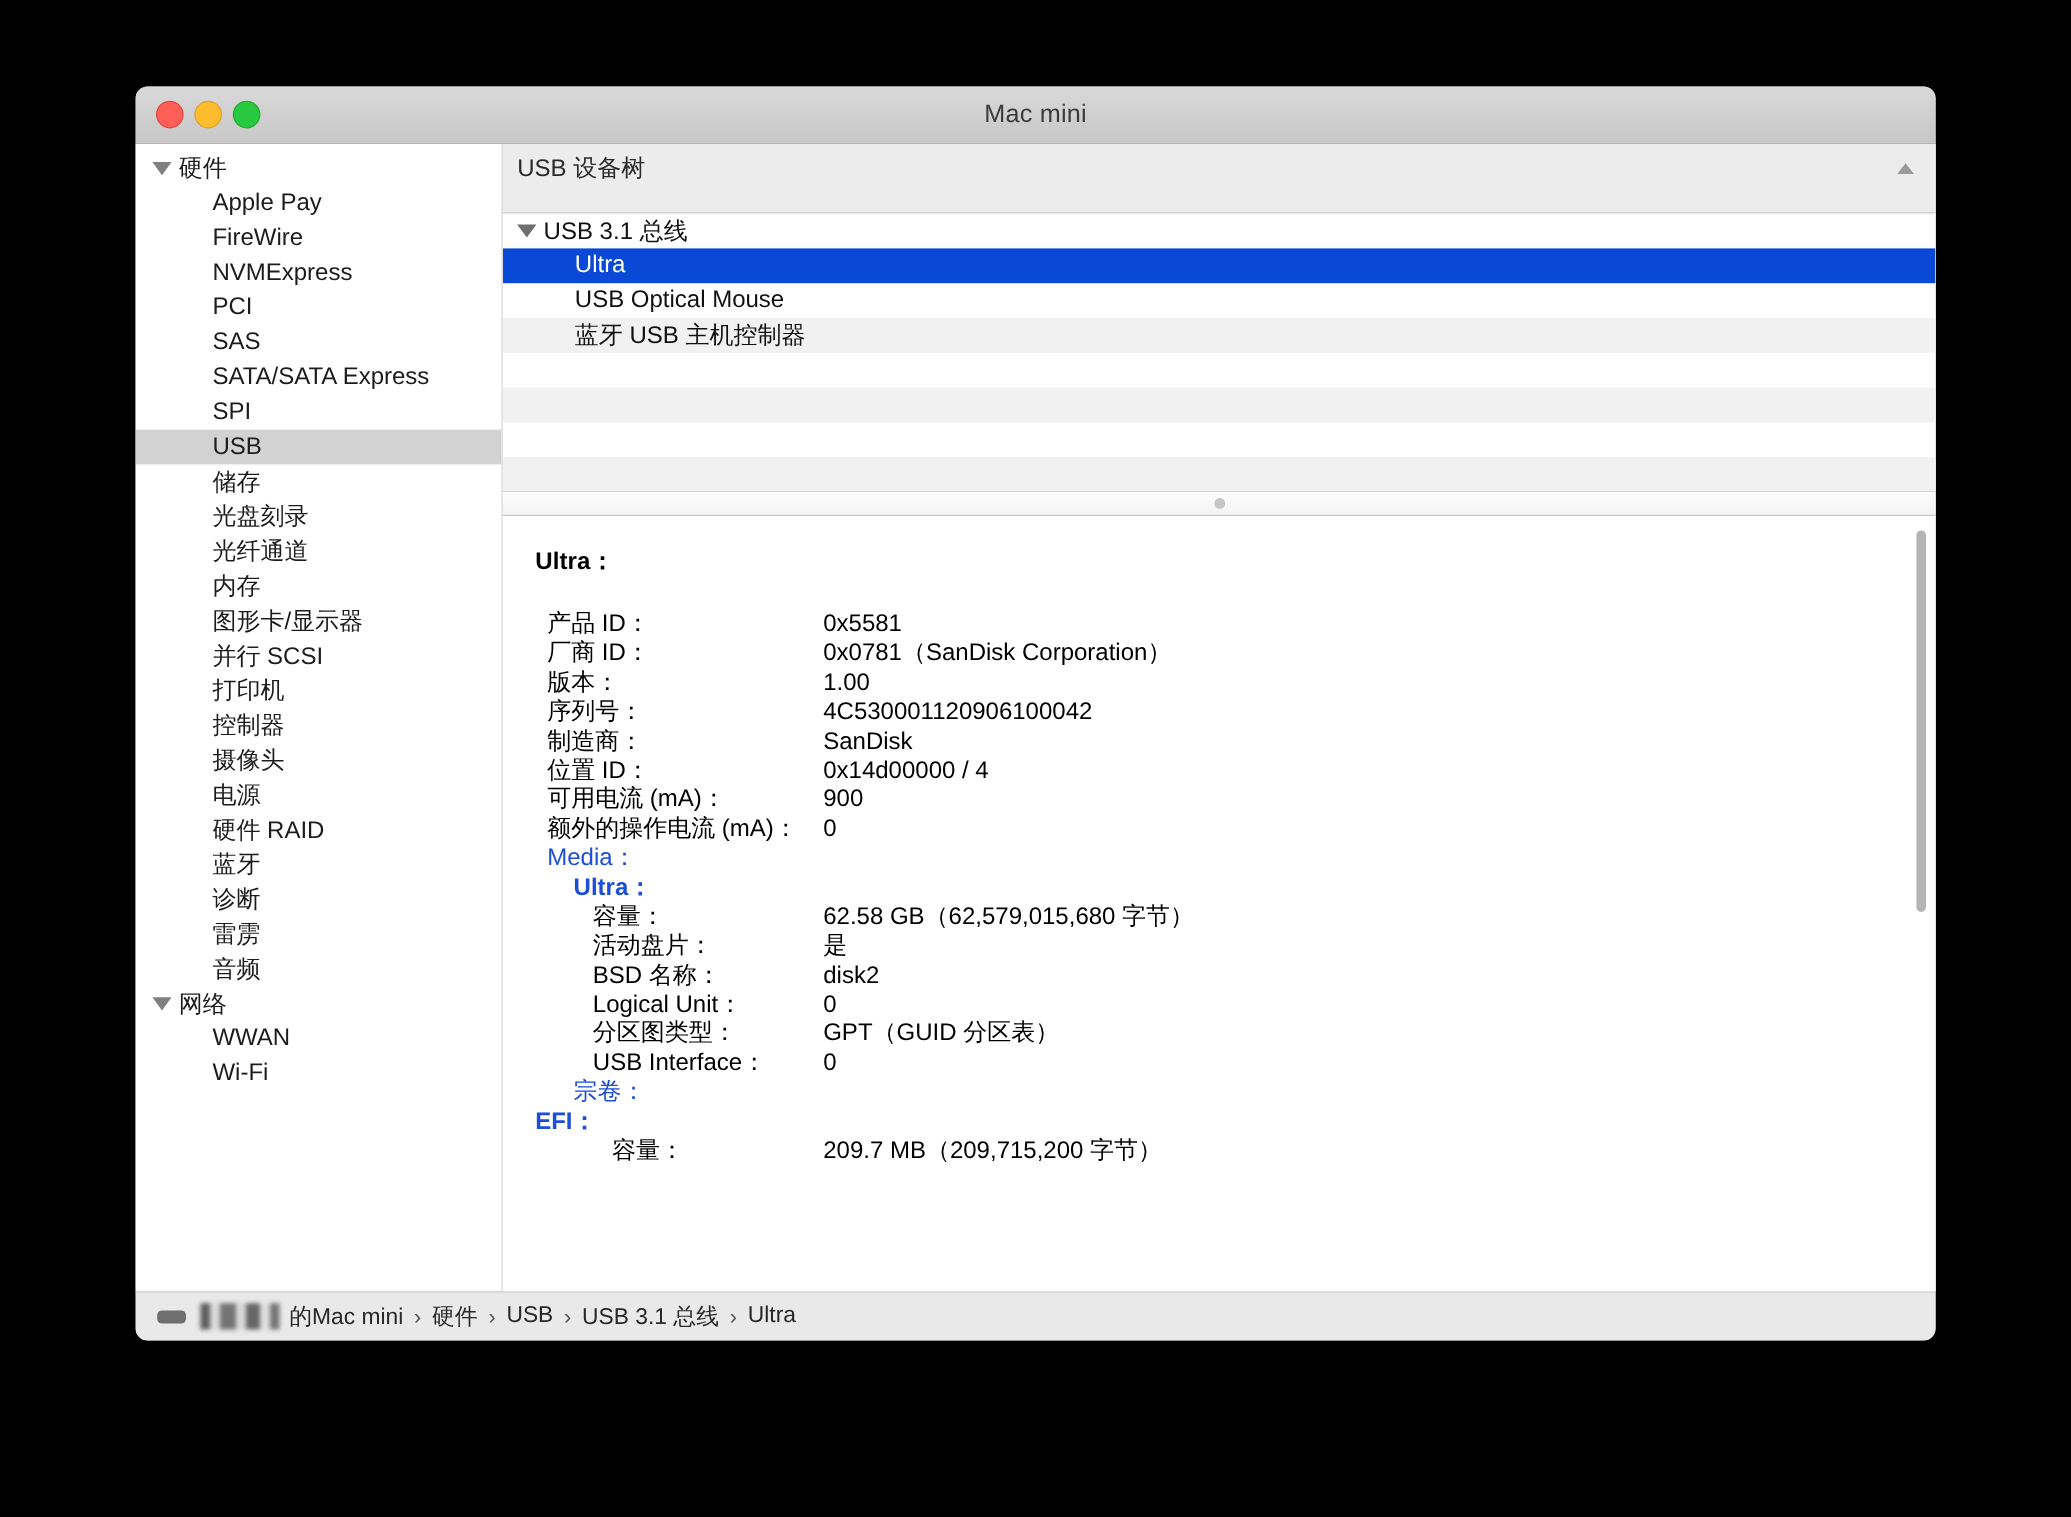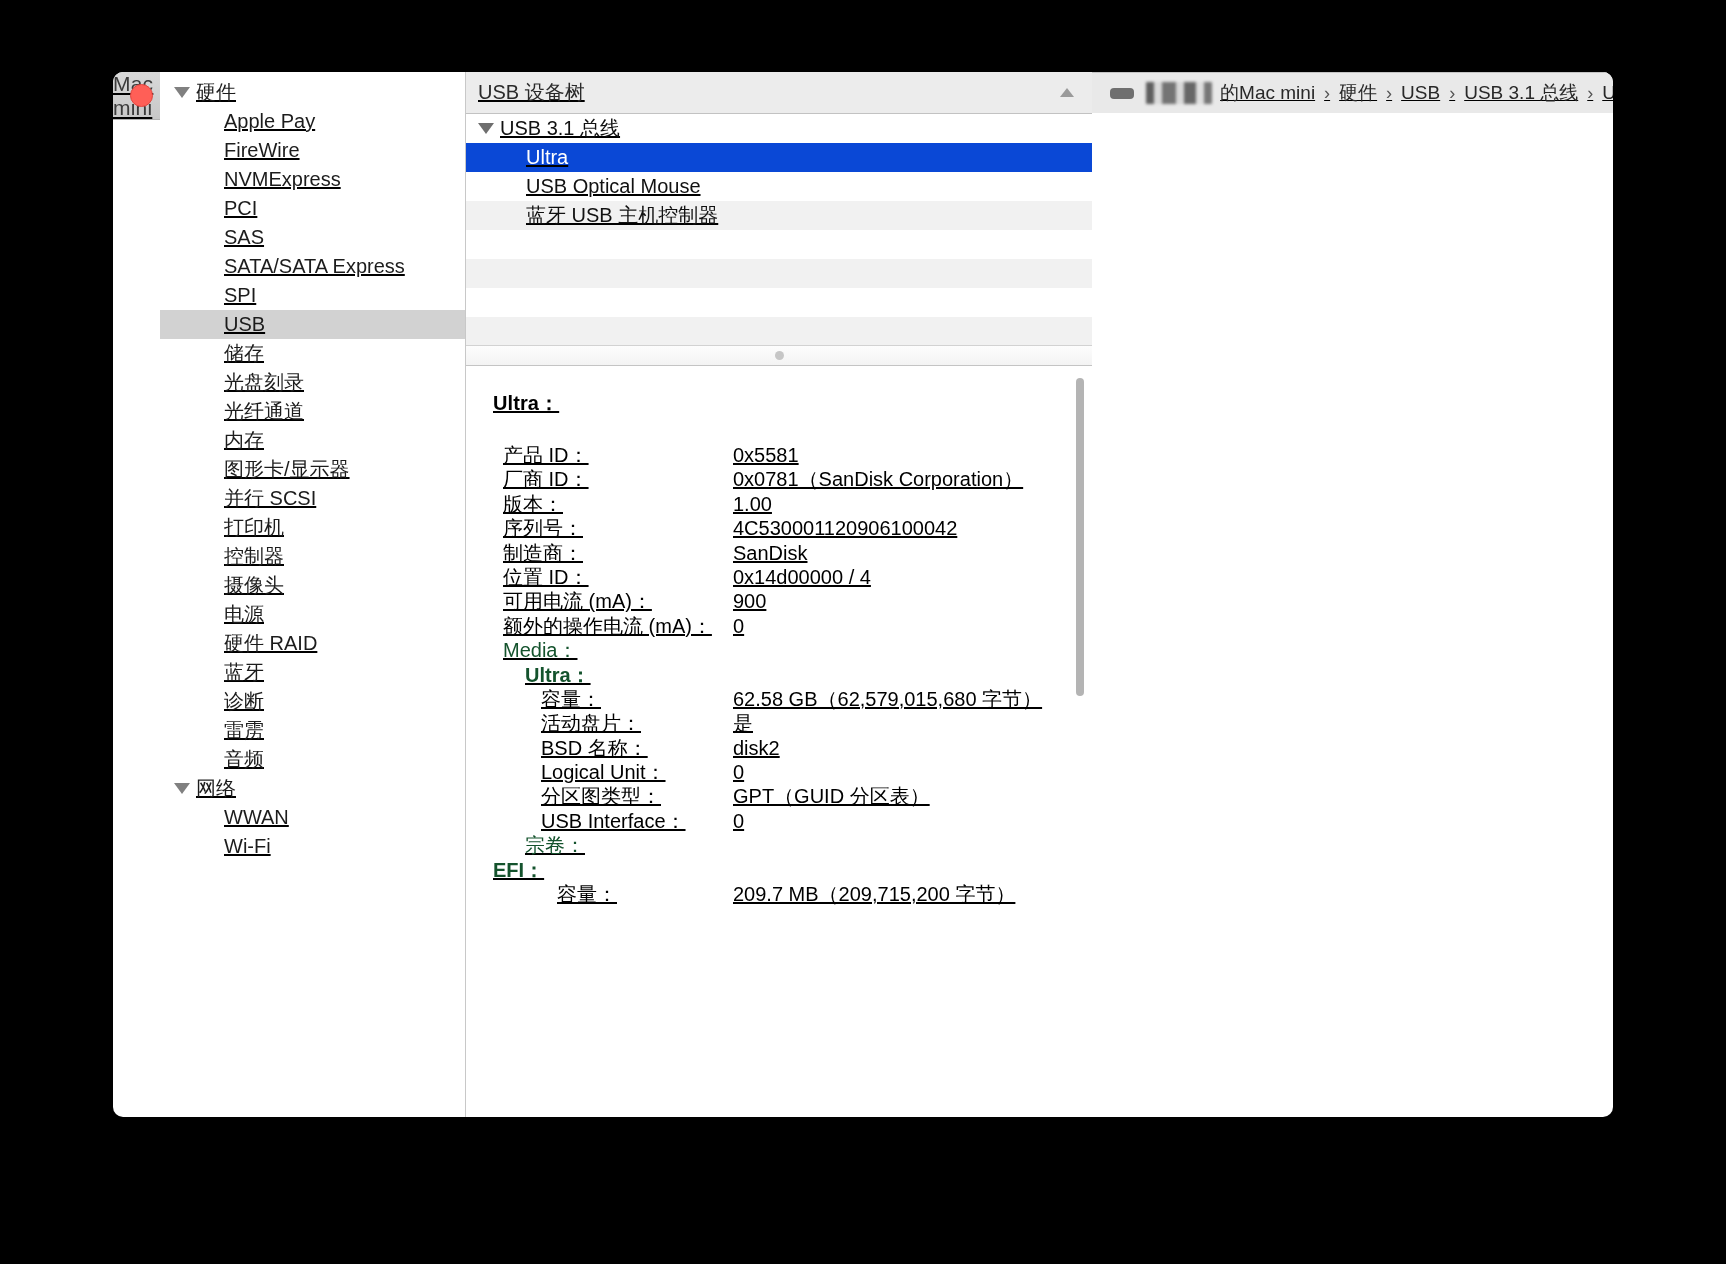--- a/index.html
+++ b/index.html
@@ -25,22 +25,21 @@
     position: absolute;
     left: 113px;
     top: 72px;
     width: 1500px;
     height: 1045px;
     background: #ffffff;
     border-radius: 10px;
     overflow: hidden;
     box-shadow: 0 22px 60px rgba(0,0,0,0.55);
     display: flex;
-    flex-direction: row;
-    text-decoration: underline;
+    flex-direction: column;
   }
 
   
   .titlebar {
     position: relative;
     height: 47px;
     flex: 0 0 47px;
     background: linear-gradient(to bottom, #d9d9d9 0%, #cfcfcf 55%, #c8c8c8 100%);
     border-bottom: 1px solid #b2b2b2;
     display: flex;
@@ -124,21 +123,21 @@
   }
 
   
   .section-header {
     flex: 0 0 41px;
     height: 41px;
     background: #ececec;
     border-bottom: 1px solid #c2c2c2;
     display: flex;
     align-items: center;
-    padding: 0 14px 0 12px;
+    padding: 0 14px 16px 12px;
     justify-content: space-between;
   }
   .section-header .sh-title {
     font-size: 20px;
     color: #2a2a2a;
   }
   .chev-up {
     width: 0; height: 0;
     border-left: 7px solid transparent;
     border-right: 7px solid transparent;
@@ -227,21 +226,21 @@
     white-space: nowrap;
   }
   .d-key   { flex: 0 0 auto; }
   .d-val   { flex: 0 0 auto; }
 
   
   .lv1 .d-key { margin-left: 10px; width: 230px; }
   .lv1 .d-val { }
   .sub-head {
     font-size: 20px;
-    color: #14532d;
+    color: #1d4ed8;
     height: 24.4px;
     white-space: nowrap;
   }
   .sub-head.bold { font-weight: bold; }
   .ind-0 { margin-left: 10px; }
   .ind-1 { margin-left: 32px; }
   .ind-2 { }
   .lv2 .d-key { margin-left: 48px; width: 192px; }
   .lv3 .d-key { margin-left: 64px; width: 176px; }
 

